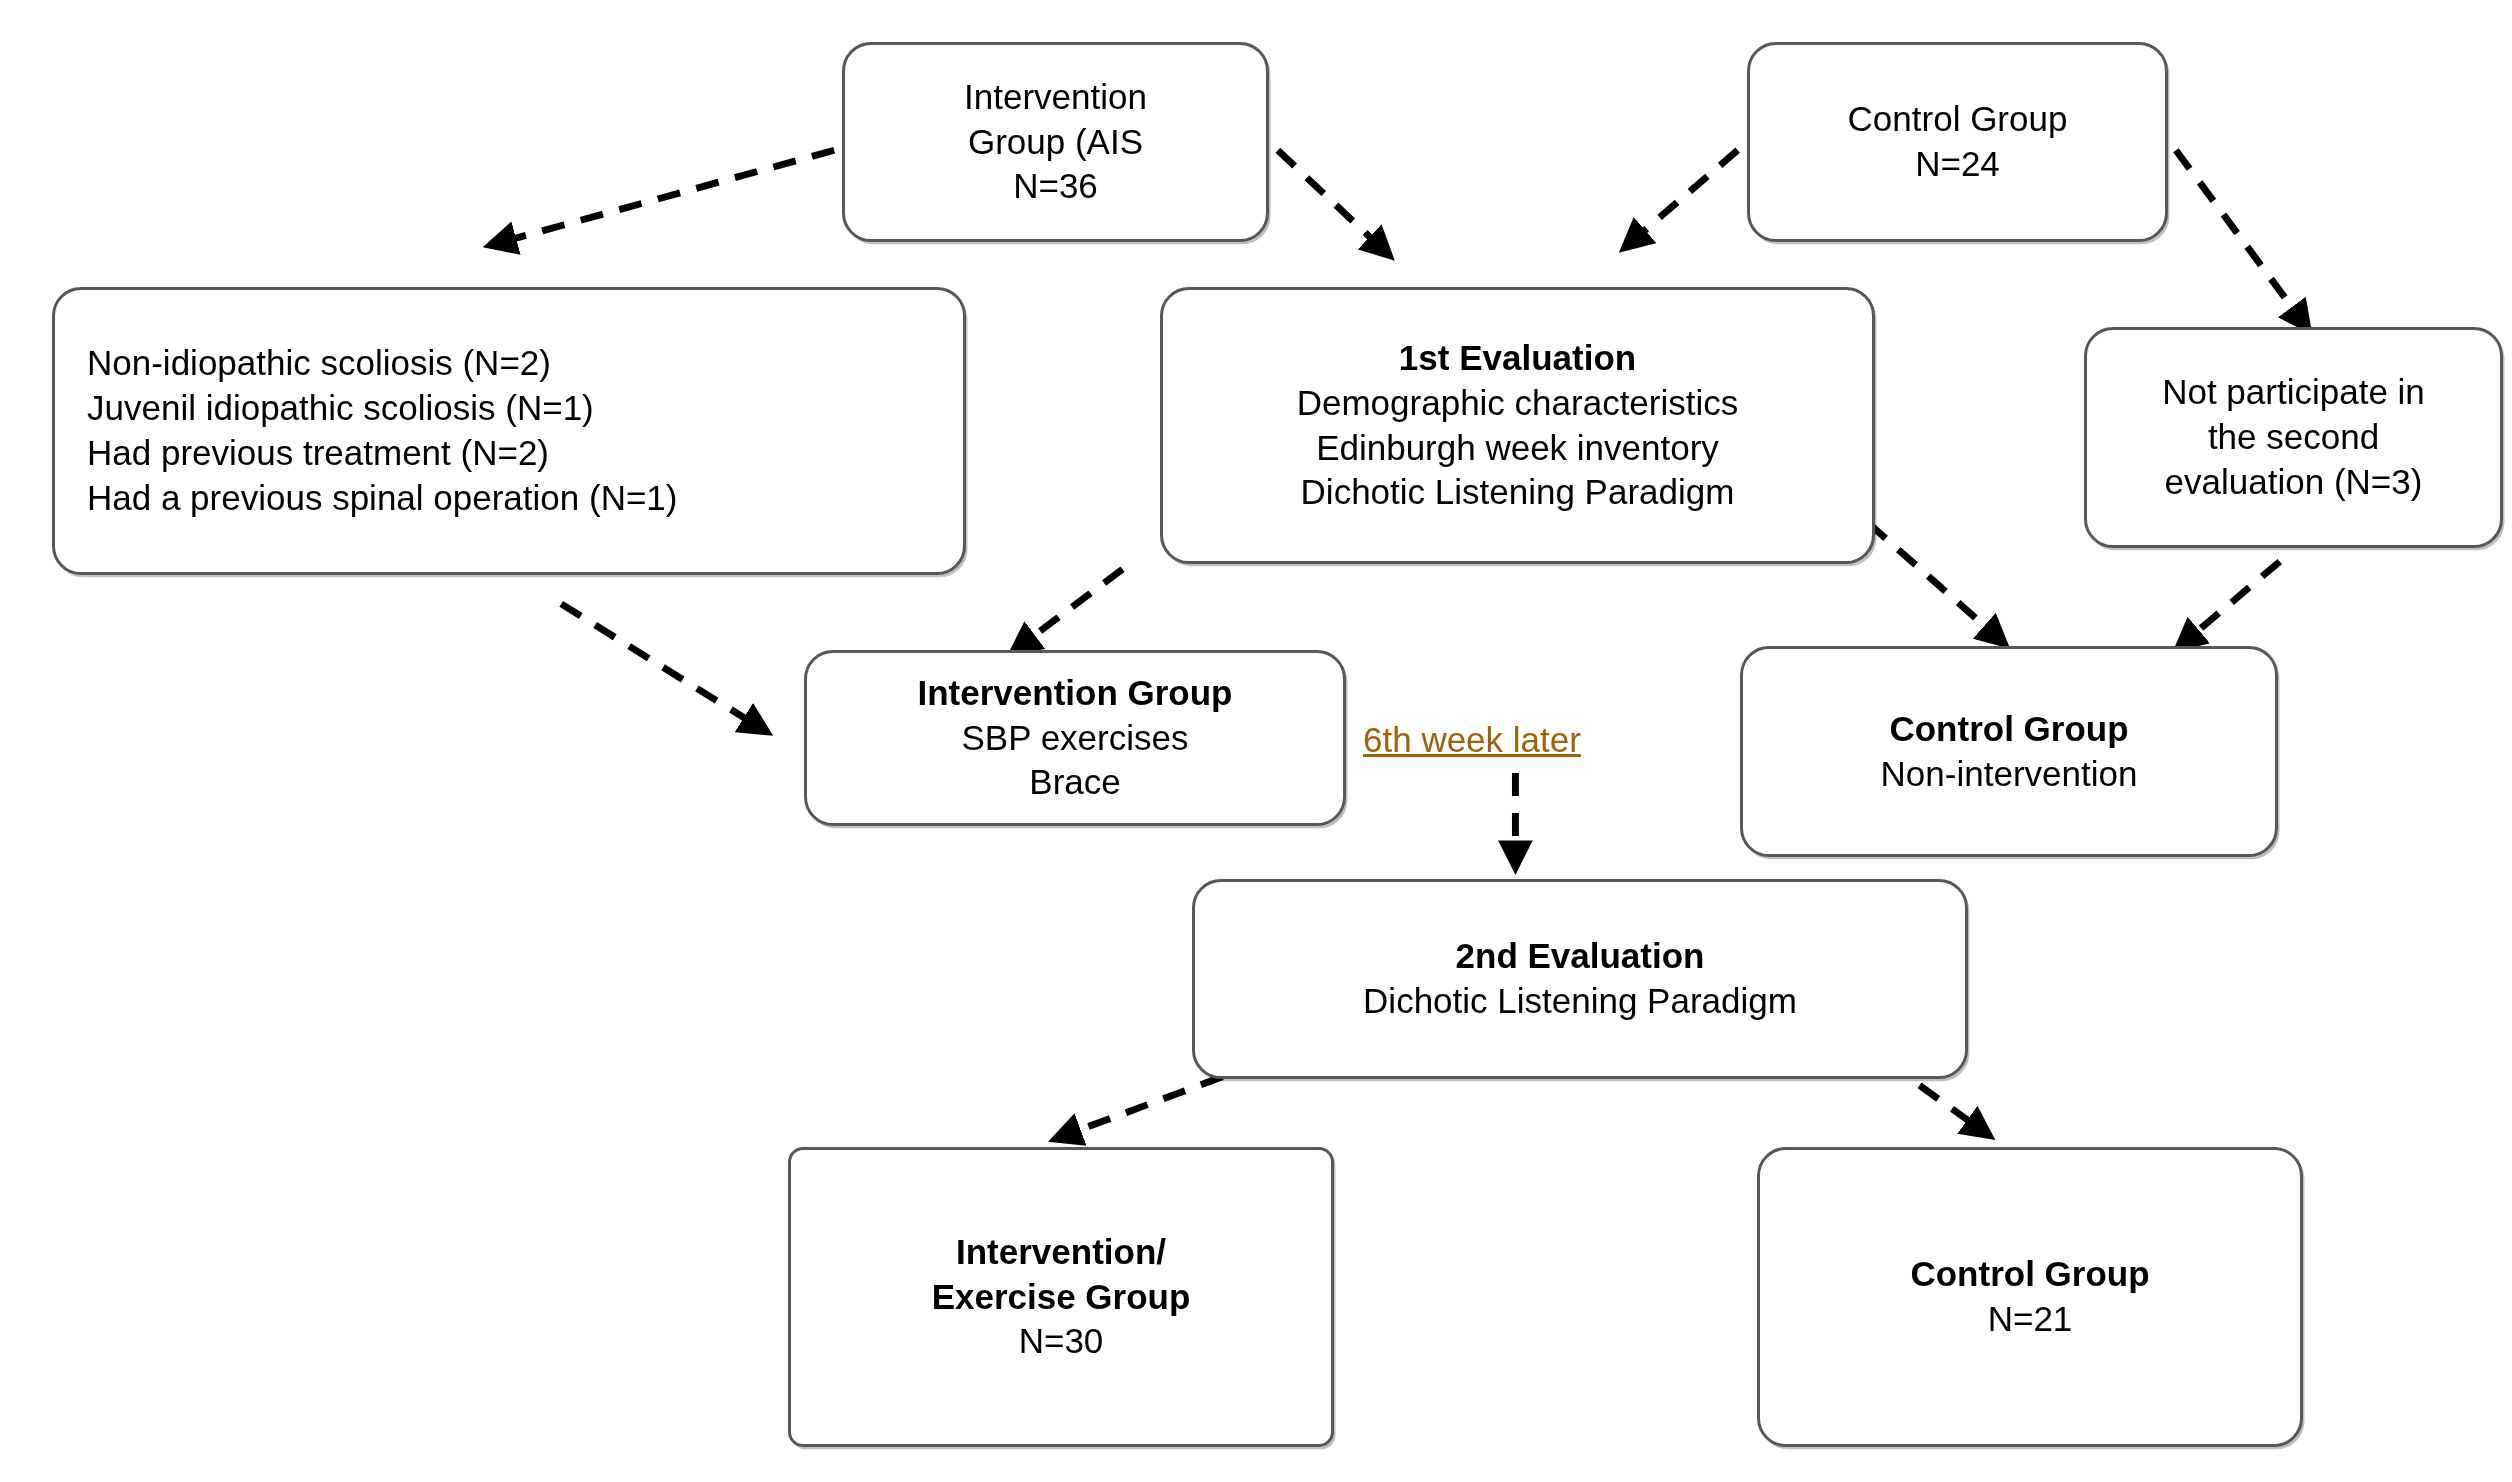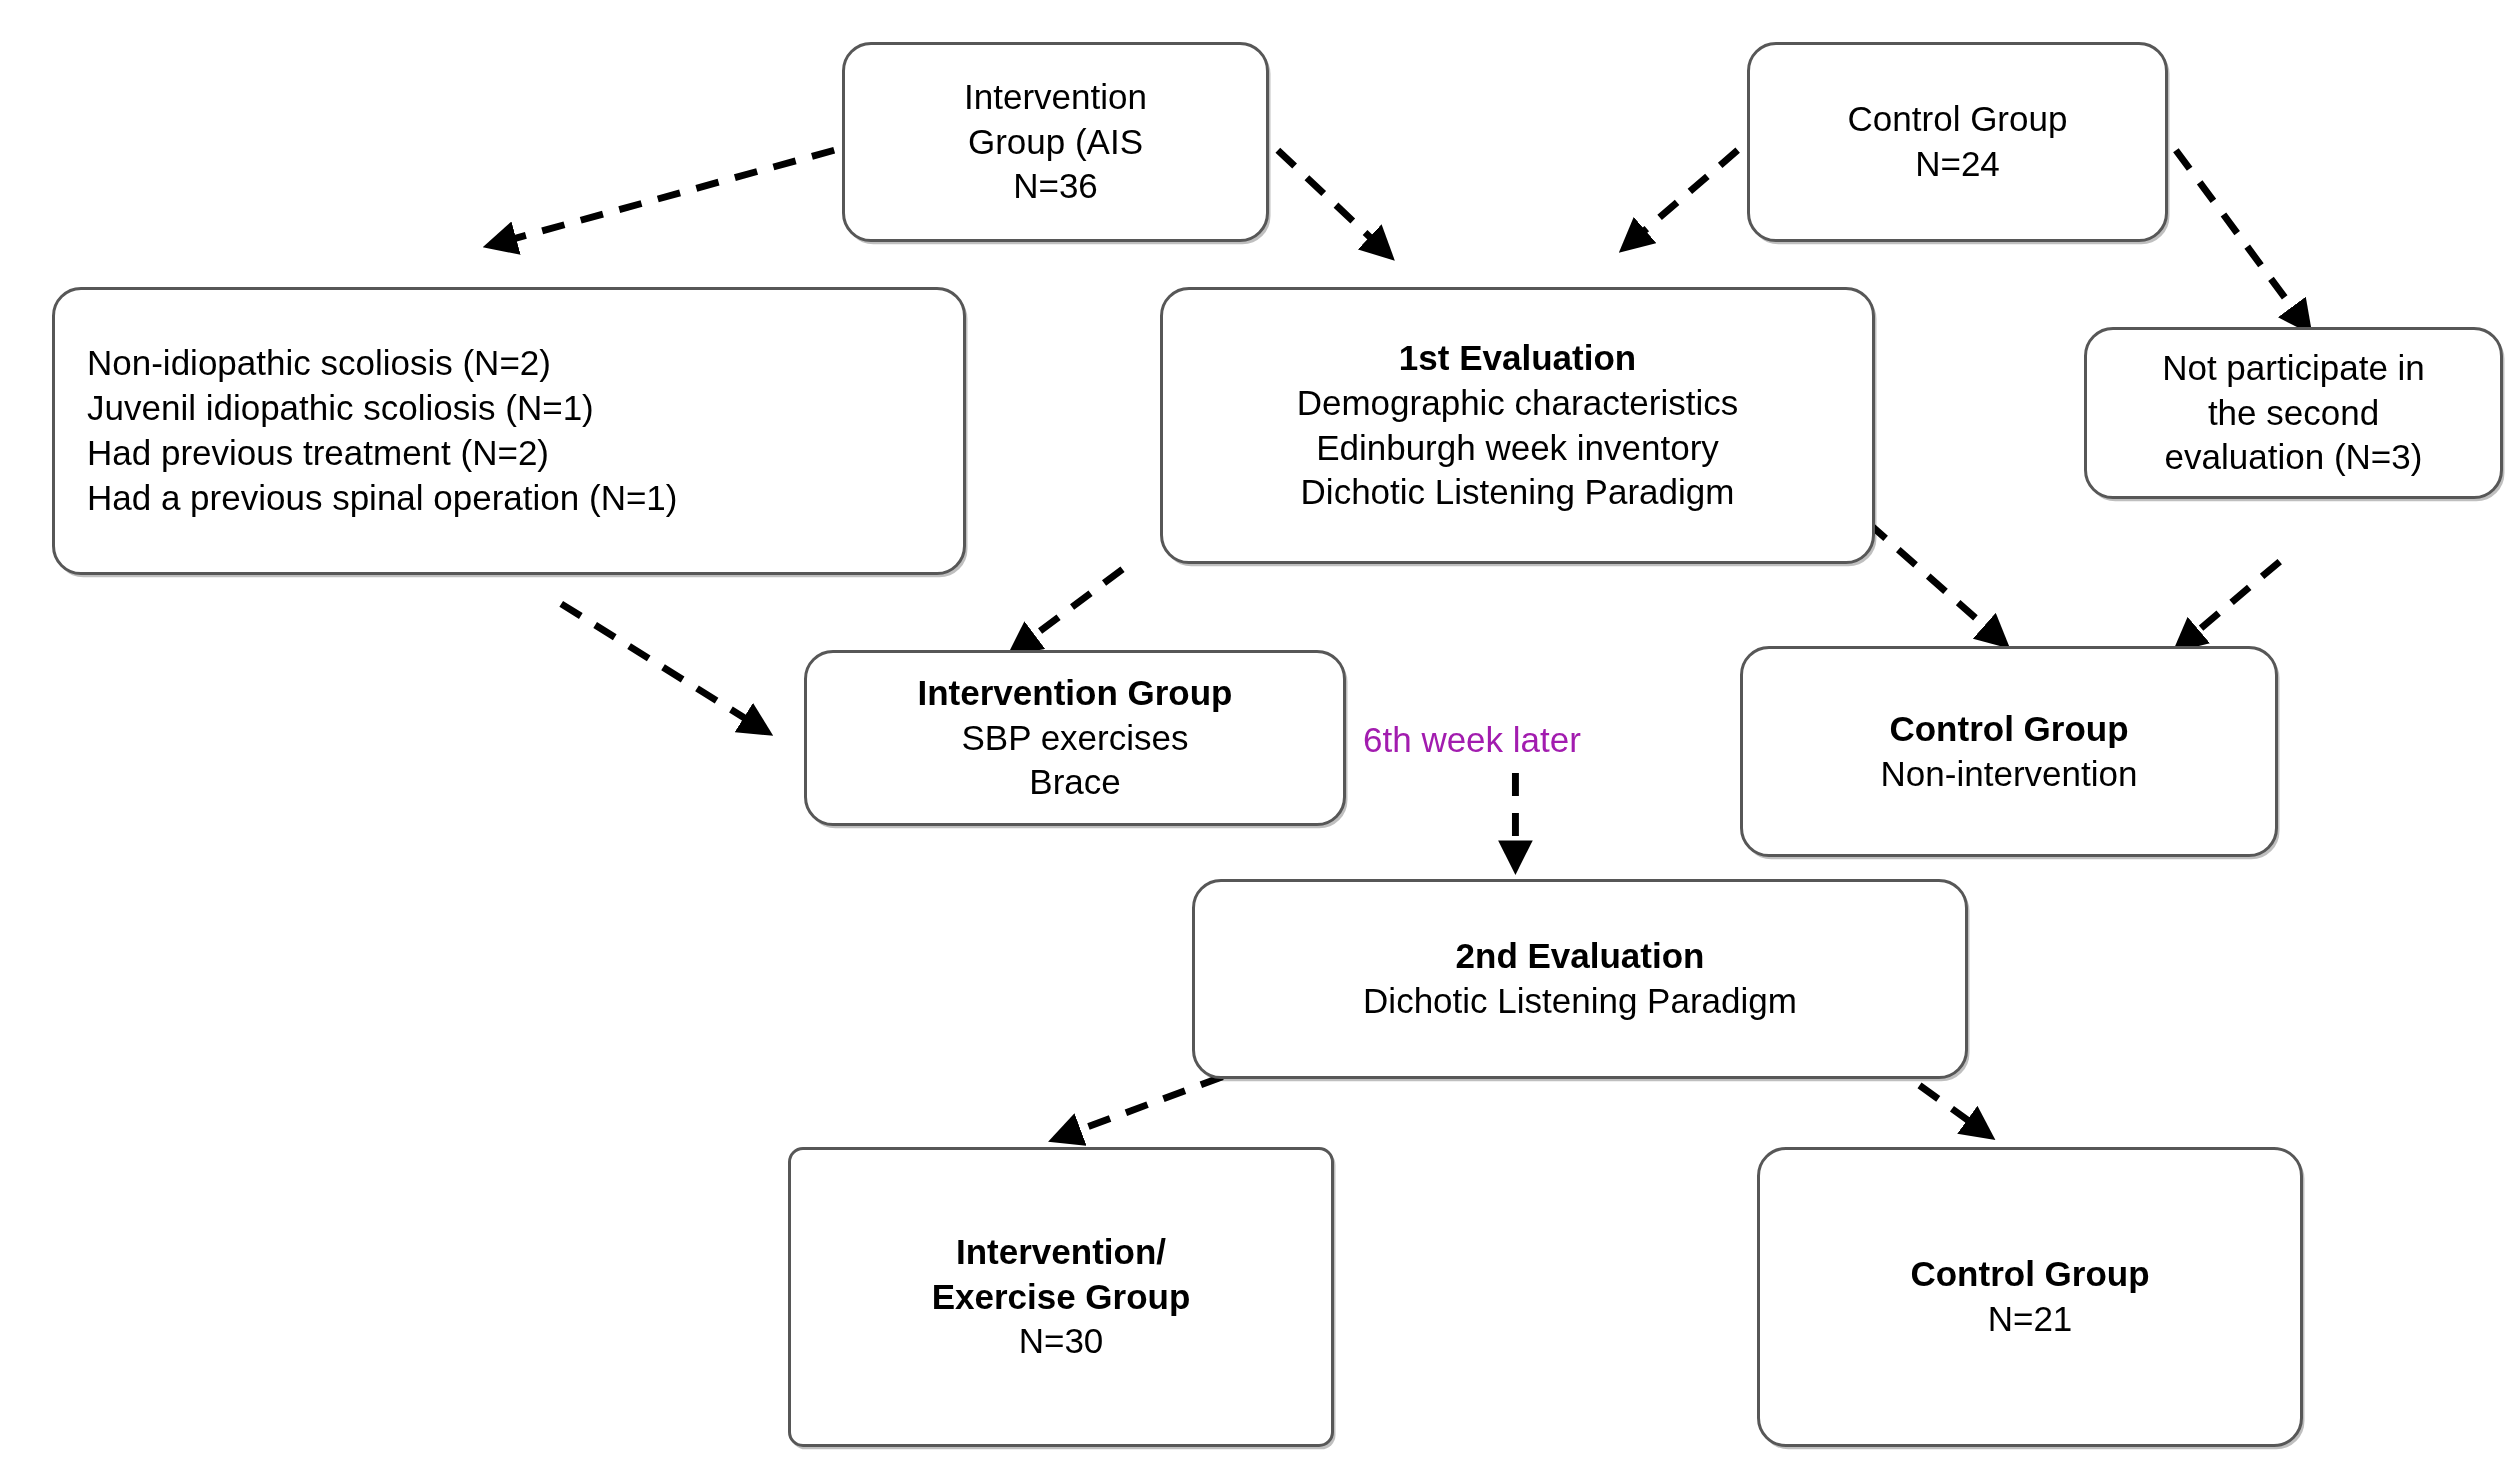--- a/index.html
+++ b/index.html
@@ -44,23 +44,24 @@
     align-items: flex-start;
     text-align: left;
     padding-left: 32px;
   }
   .node.left-align .line {
     text-align: right;
   }
   .edge-label {
     position: absolute;
     font-size: 35px;
-    color: #a21caf;
+    color: #a16207;
     white-space: nowrap;
     line-height: 1.2;
+    text-decoration: underline;
   }
   svg#edges {
     position: absolute;
     left: 0;
     top: 0;
     width: 2512px;
     height: 1483px;
     pointer-events: none;
   }
   .dashed-edge {
@@ -145,21 +146,21 @@
     <span class="line">Had a previous spinal operation (N=1)</span>
   </div>
 
   <div class="node" style="left:1137px; top:287px; width:715px; height:277px;align-items:center;">
     <span class="line bold">1st Evaluation</span>
     <span class="line">Demographic characteristics</span>
     <span class="line">Edinburgh week inventory</span>
     <span class="line">Dichotic Listening Paradigm</span>
   </div>
 
-  <div class="node" style="left:2061px; top:327px; width:419px; height:172px;">
+  <div class="node" style="left:2061px; top:327px; width:419px; height:221px;">
     <span class="line">Not participate in</span>
     <span class="line">the second</span>
     <span class="line">evaluation (N=3)</span>
   </div>
 
   <div class="node" style="left:781px; top:650px; width:542px; height:176px;">
     <span class="line bold">Intervention Group</span>
     <span class="line">SBP exercises</span>
     <span class="line">Brace</span>
   </div>

